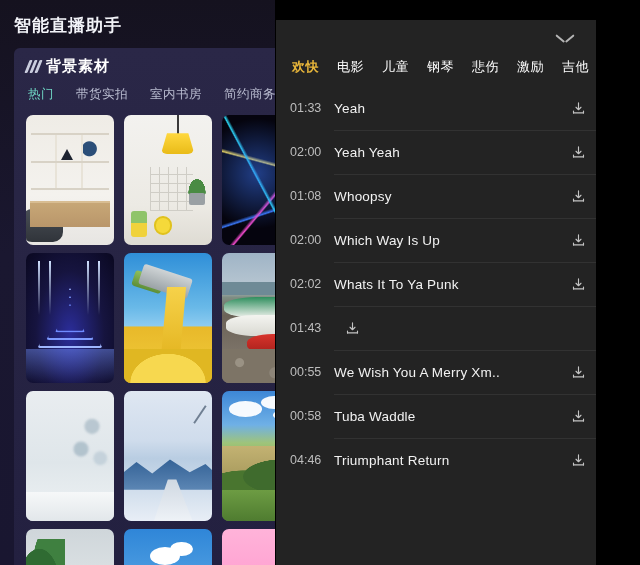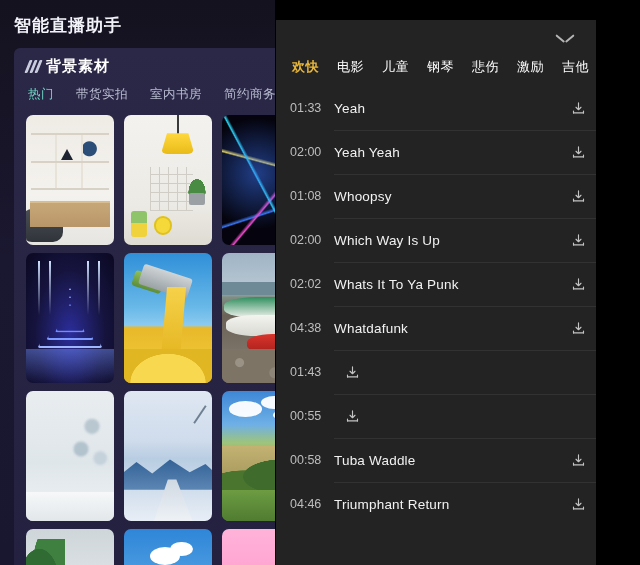--- a/index.html
+++ b/index.html
@@ -406,46 +406,34 @@
               <svg viewBox="0 0 24 24" fill="none" stroke="#c4c4c4" stroke-width="1.8" stroke-linecap="round" stroke-linejoin="round">
                 <path d="M12 3v10"></path>
                 <path d="M8 10l4 4 4-4"></path>
                 <path d="M4 19h16"></path>
                 <path d="M4 19v-3"></path>
                 <path d="M20 19v-3"></path>
               </svg>
             </span>
           </div>
           <div class="song-row">
-            <span class="song-dur">04:38</span>
-            <span class="song-name">Whatdafunk</span>
-            <span class="dl-icon">
-              <svg viewBox="0 0 24 24" fill="none" stroke="#c4c4c4" stroke-width="1.8" stroke-linecap="round" stroke-linejoin="round">
-                <path d="M12 3v10"></path>
-                <path d="M8 10l4 4 4-4"></path>
-                <path d="M4 19h16"></path>
-                <path d="M4 19v-3"></path>
-                <path d="M20 19v-3"></path>
-              </svg>
-            </span>
-          </div>
-          <div class="song-row">
             <span class="song-dur">01:43</span>
             <span class="dl-icon">
               <svg viewBox="0 0 24 24" fill="none" stroke="#c4c4c4" stroke-width="1.8" stroke-linecap="round" stroke-linejoin="round">
                 <path d="M12 3v10"></path>
                 <path d="M8 10l4 4 4-4"></path>
                 <path d="M4 19h16"></path>
                 <path d="M4 19v-3"></path>
                 <path d="M20 19v-3"></path>
               </svg>
             </span>
           </div>
           <div class="song-row">
             <span class="song-dur">00:55</span>
+            <span class="song-name">We Wish You A Merry Xm..</span>
             <span class="dl-icon">
               <svg viewBox="0 0 24 24" fill="none" stroke="#c4c4c4" stroke-width="1.8" stroke-linecap="round" stroke-linejoin="round">
                 <path d="M12 3v10"></path>
                 <path d="M8 10l4 4 4-4"></path>
                 <path d="M4 19h16"></path>
                 <path d="M4 19v-3"></path>
                 <path d="M20 19v-3"></path>
               </svg>
             </span>
           </div>

